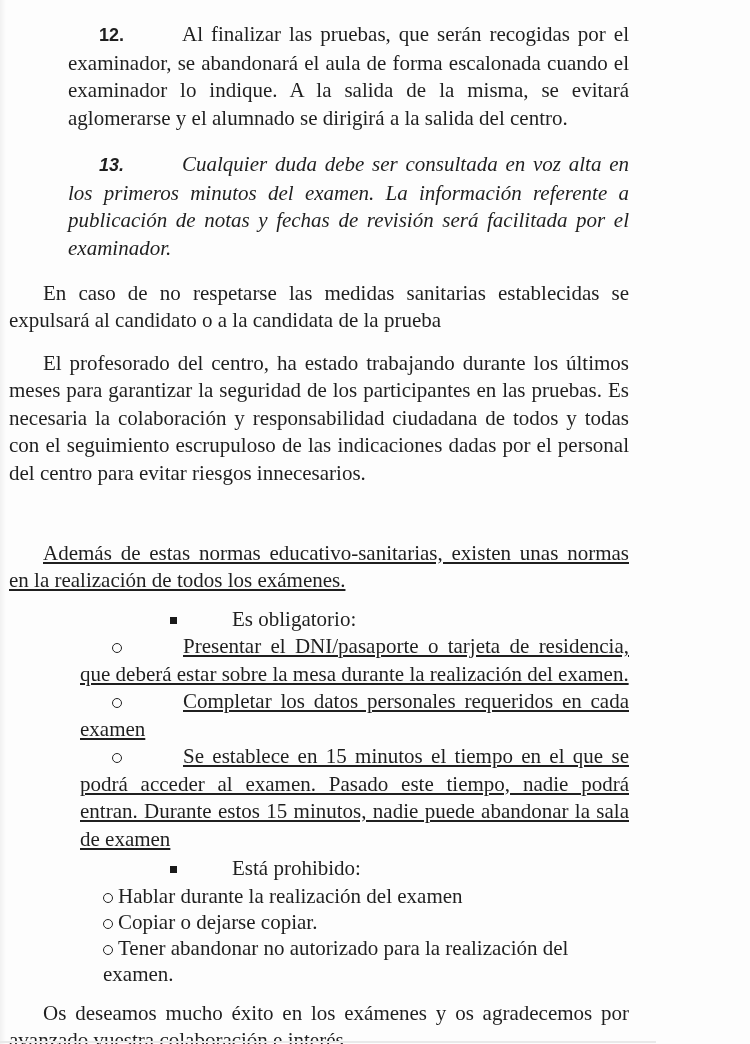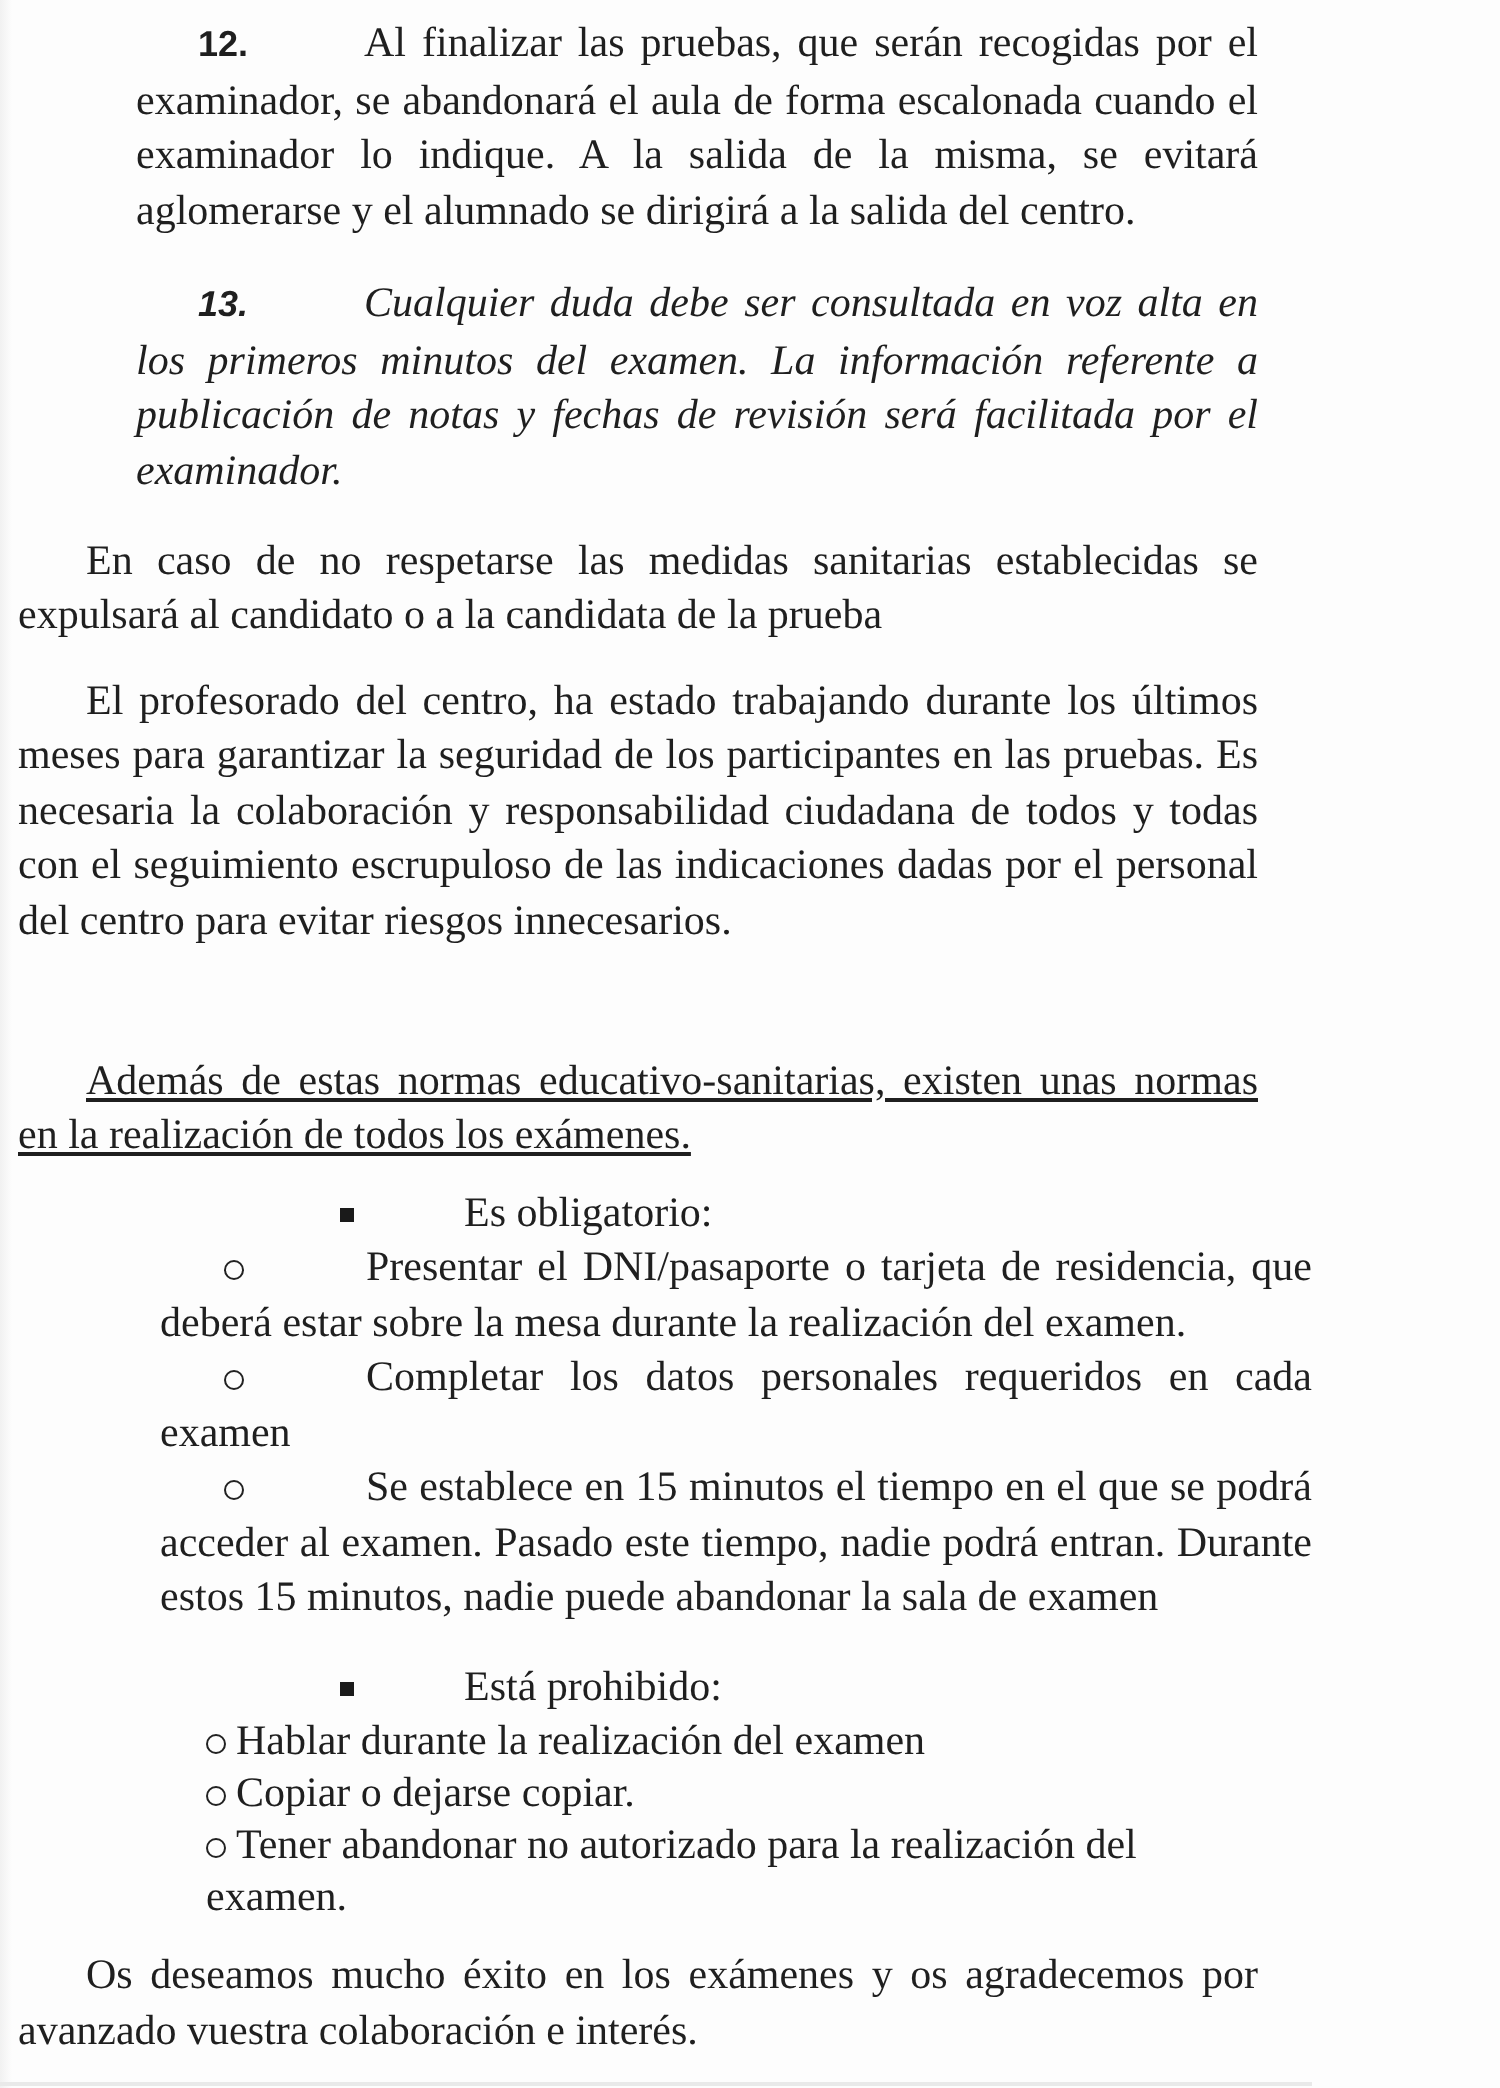--- a/index.html
+++ b/index.html
@@ -6,21 +6,21 @@
   body {
     width: 750px; height: 1044px;
     background: #fdfdfd;
     font-family: "Liberation Serif", "DejaVu Serif", serif;
     color: #1f1f1f;
     overflow: hidden;
   }
   .page {
     position: relative;
     width: 656px; height: 1044px;
-    padding-top: 8px;
+    padding-top: 21px;
     box-sizing: border-box;
     font-size: 21px;
     line-height: 27.5px;
   }
   .left-edge {
     position: absolute; left: 0; top: 0; bottom: 0; width: 6px;
     background: linear-gradient(to right, #f1f1f1, rgba(255,255,255,0));
     pointer-events: none;
   }
   .bottom-edge {
@@ -45,35 +45,36 @@
   .mb17 { margin-bottom: 17px; }
   
   .para {
     margin: 0 27px 0 9px;
     text-indent: 34px;
     text-align: justify;
   }
   .mb15 { margin-bottom: 15px; }
   .mb52 { margin-bottom: 52.5px; }
   .mb11 { margin-bottom: 11px; text-decoration: underline; }
-  .mt11 { margin-top: 17px; }
+  .mt11 { margin-top: 2px; }
   .mt13 { margin-top: 13px; }
   
   .bullet-header { margin-left: 170px; }
   .sq {
     display: inline-block;
     width: 7px; height: 7px;
     background: #1a1a1a;
     vertical-align: 2px;
   }
   .bullet-header .bh-text { margin-left: 55px; }
   
   .ob-item {
-    margin-left: 80px; 
+    margin-left: 80px; margin-right: 27px;
     text-align: justify;
+    text-decoration: underline;
   }
   .circ {
     display: inline-block;
     width: 10px; height: 10px;
     box-sizing: border-box;
     border: 1.5px solid #222;
     border-radius: 50%;
     vertical-align: 0px;
   }
   .ob-item .circ { margin-left: 32px; margin-right: 61px; }

